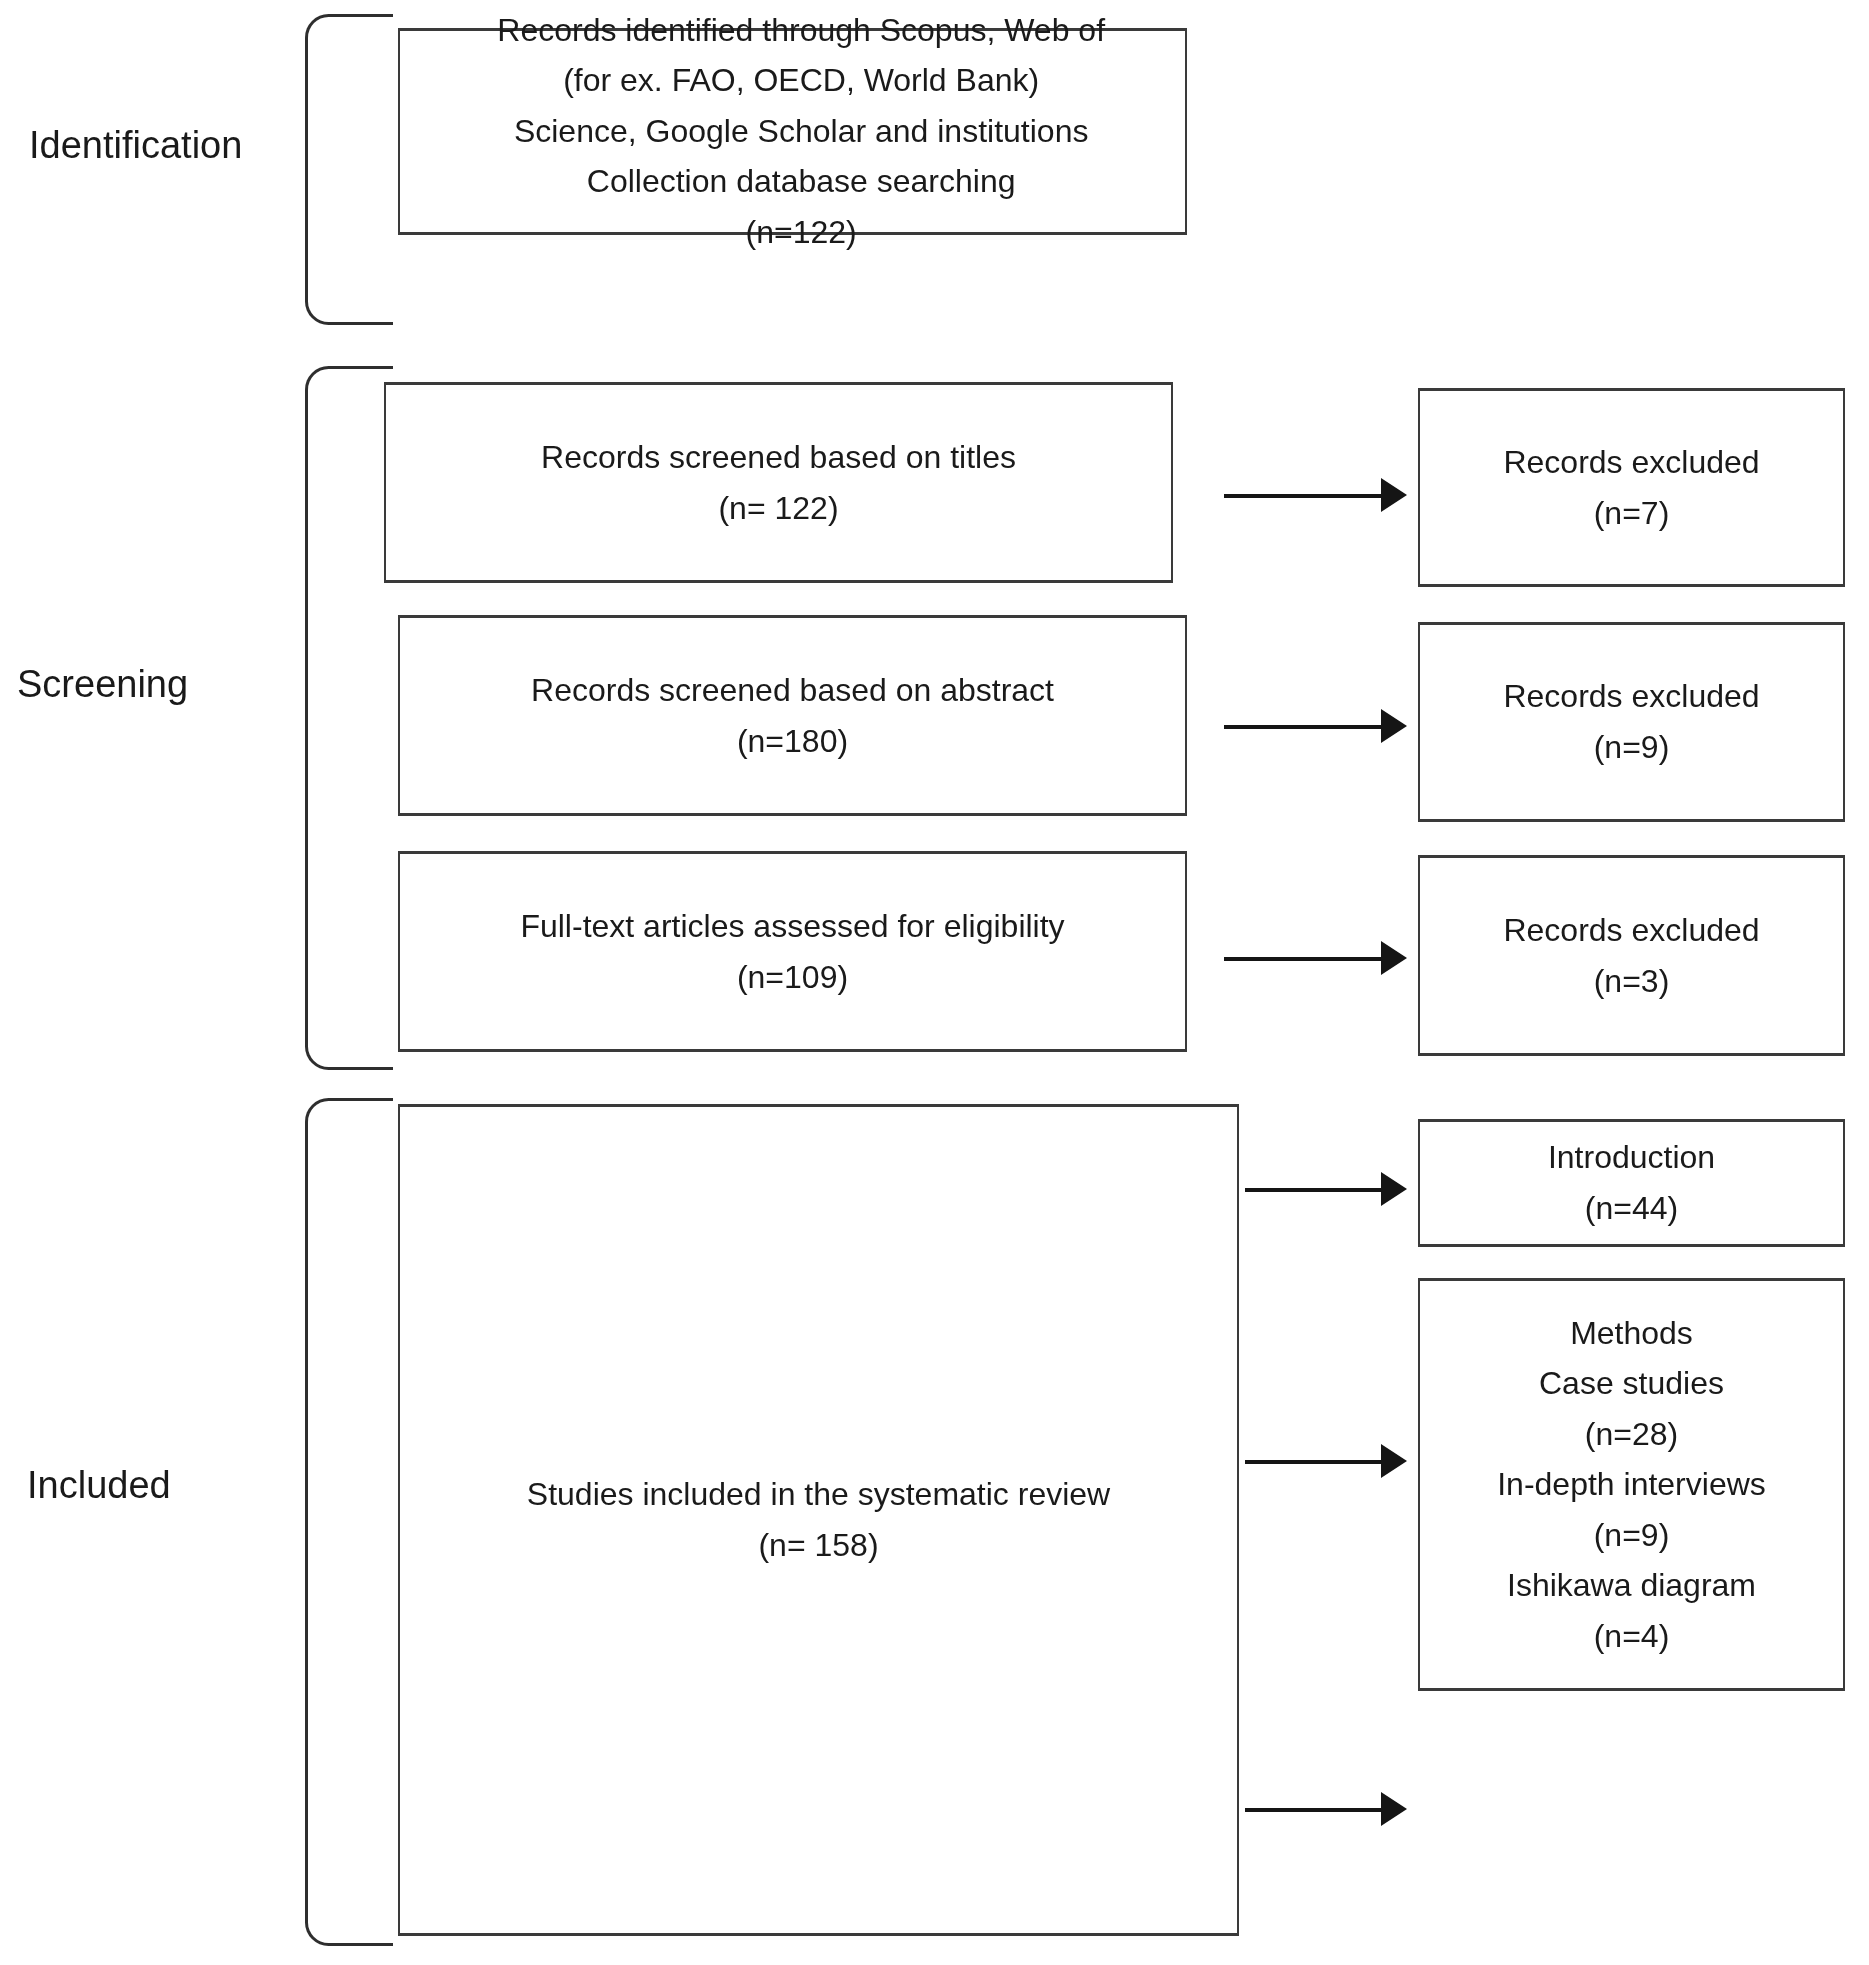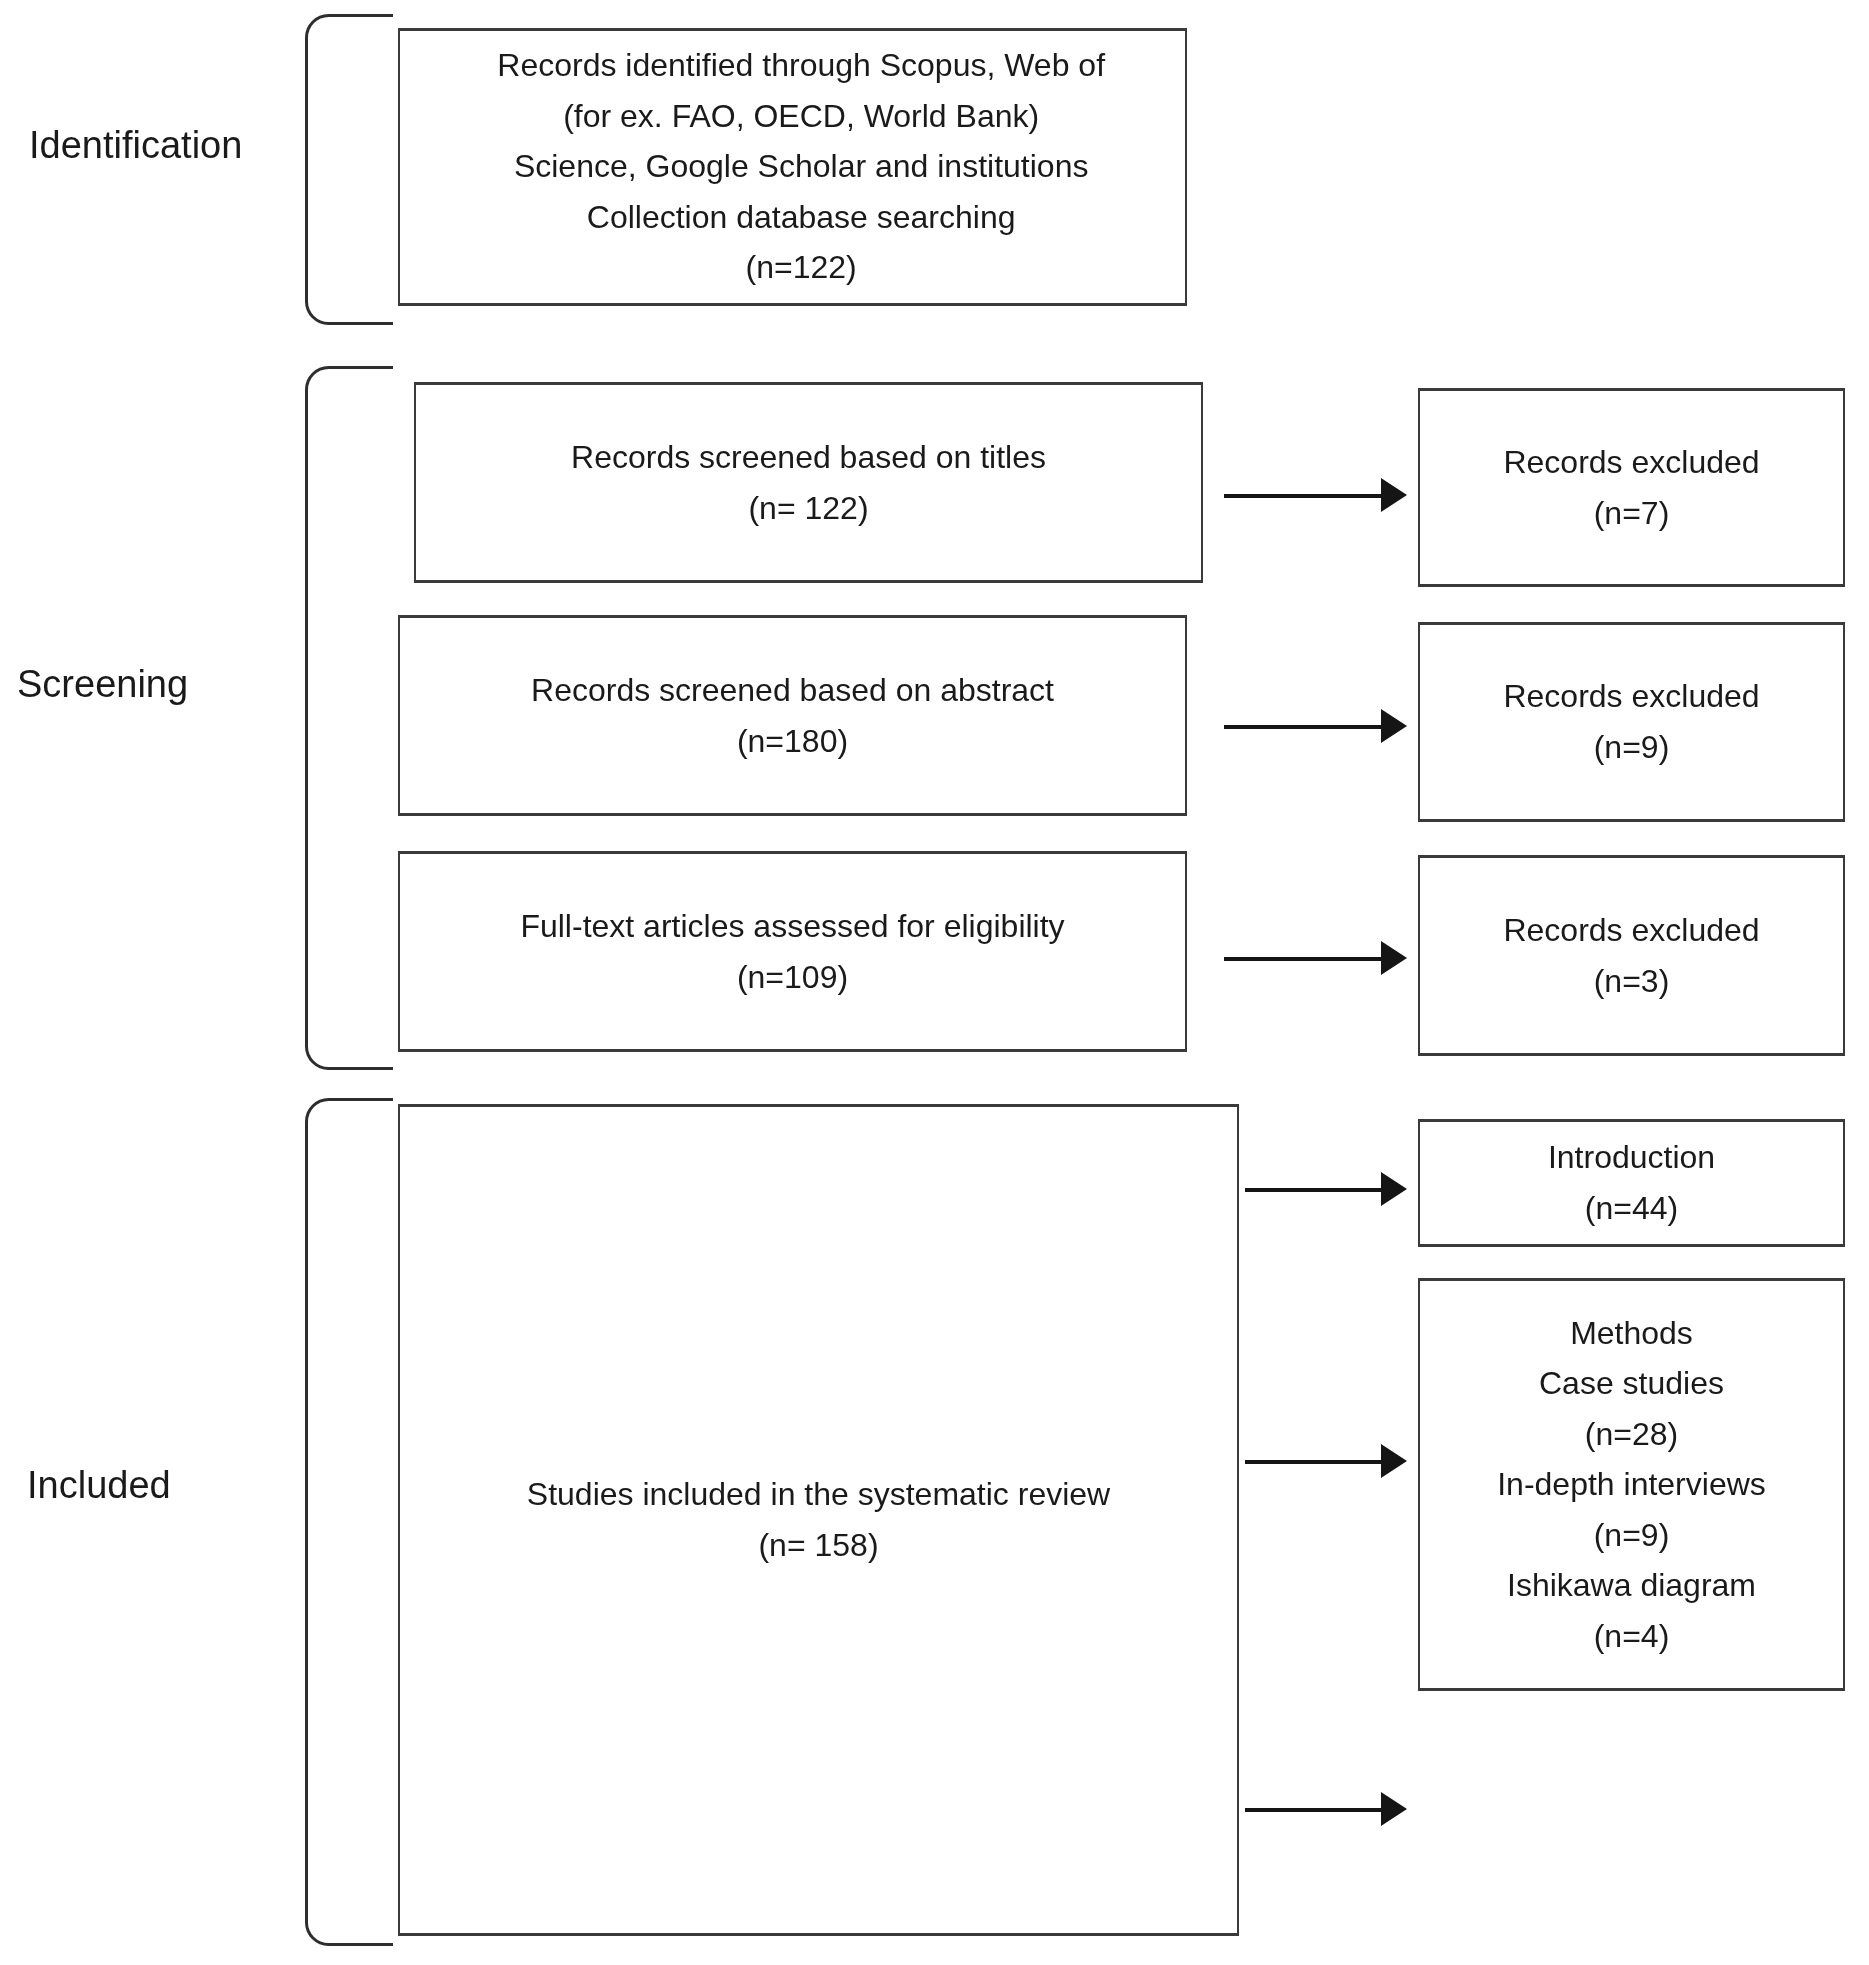--- a/index.html
+++ b/index.html
@@ -81,29 +81,29 @@
 <div class="page">
 
   <div class="stage-label" style="left:17px; top:125px;margin-left:12px;">Identification</div>
   <div class="stage-label" style="left:17px; top:664px;">Screening</div>
   <div class="stage-label" style="left:27px; top:1465px;">Included</div>
 
   <div class="bracket" style="top:13.8px; height:305px;"></div>
   <div class="bracket" style="top:366px; height:698px;"></div>
   <div class="bracket" style="top:1098px; height:842px;"></div>
 
-  <div class="box" style="left:398px; top:27.5px; width:789px; height:278px;padding-left:32px;">
+  <div class="box" style="left:398px; top:27.5px; width:789px; height:207px;padding-left:32px;">
     <div class="line">Records identified through Scopus, Web of</div>
     <div class="line">(for ex. FAO, OECD, World Bank)</div>
     <div class="line">Science, Google Scholar and institutions</div>
     <div class="line">Collection database searching</div>
     <div class="line">(n=122)</div>
   </div>
 
-  <div class="box" style="left:414px; top:382px; width:789px; height:201px;">
+  <div class="box" style="left:384px; top:382px; width:789px; height:201px;">
     <div class="line">Records screened based on titles</div>
     <div class="line">(n= 122)</div>
   </div>
 
   <div class="box" style="left:398px; top:615px; width:789px; height:201px;">
     <div class="line">Records screened based on abstract</div>
     <div class="line">(n=180)</div>
   </div>
 
   <div class="box" style="left:398px; top:851px; width:789px; height:201px;">

